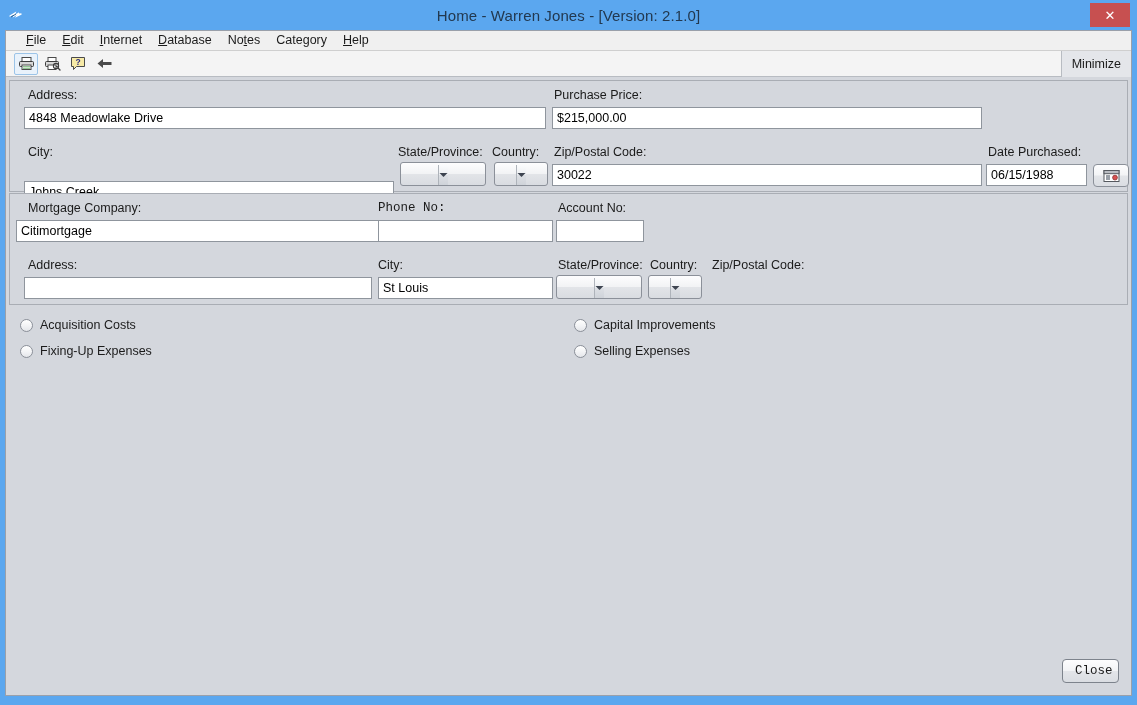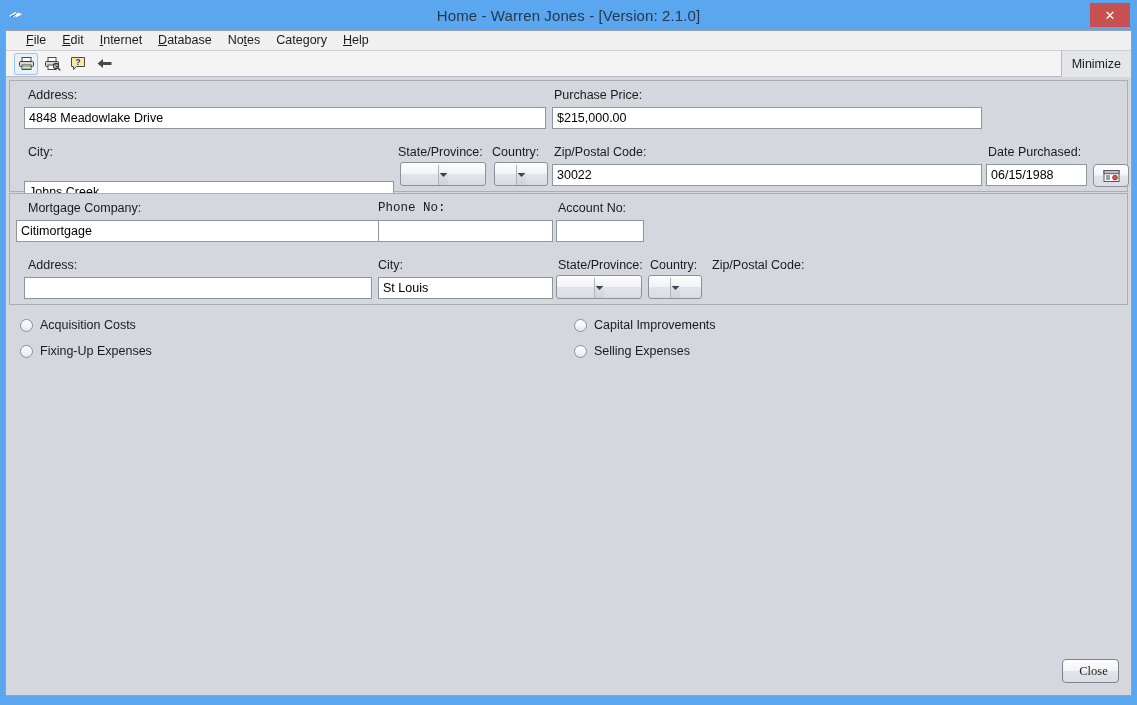--- a/index.html
+++ b/index.html
@@ -244,21 +244,21 @@
     background: #d4d7dd;
   }
   .close-wide {
     position: absolute;
     right: 12px; top: 8px;
     width: 57px; height: 24px;
     border: 1px solid #7d838c;
     border-radius: 4px;
     background: linear-gradient(to bottom, #fdfdfe 0%, #f3f4f6 48%, #e3e5e9 52%, #dadde2 100%);
     font-size: 12.5px;
-    font-family: Liberation Serif, serif;
+    font-family: Liberation Mono, monospace;
     color: #1b1b1b;
     cursor: pointer;
     padding-left: 12px;
   }
 </style>
 </head>
 <body>
 
 <div class="window">
 

